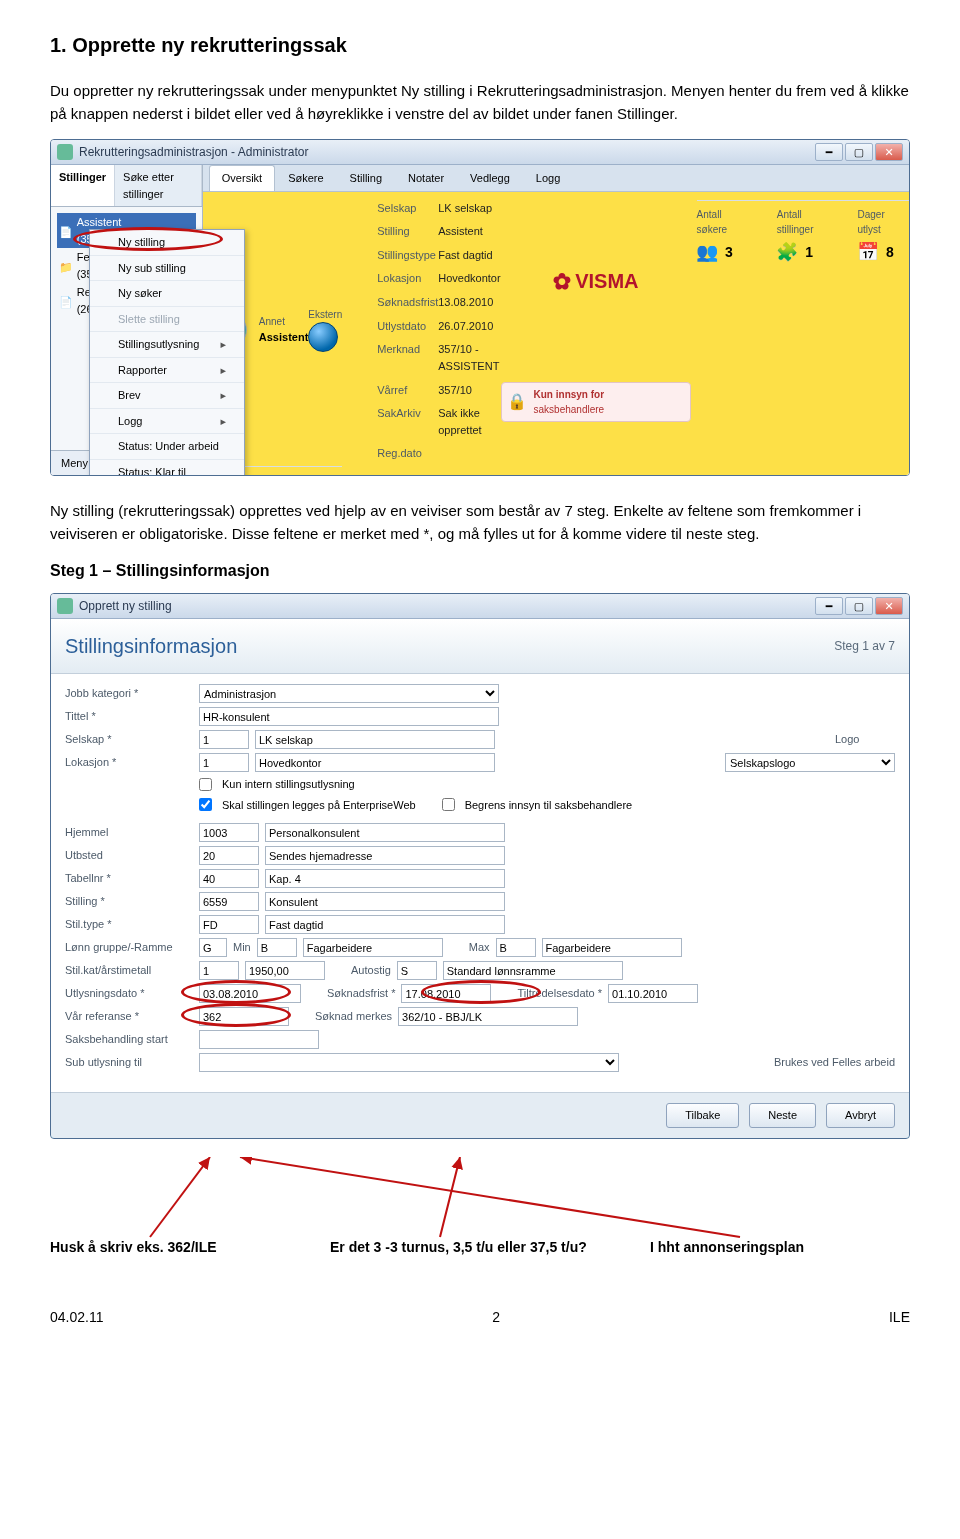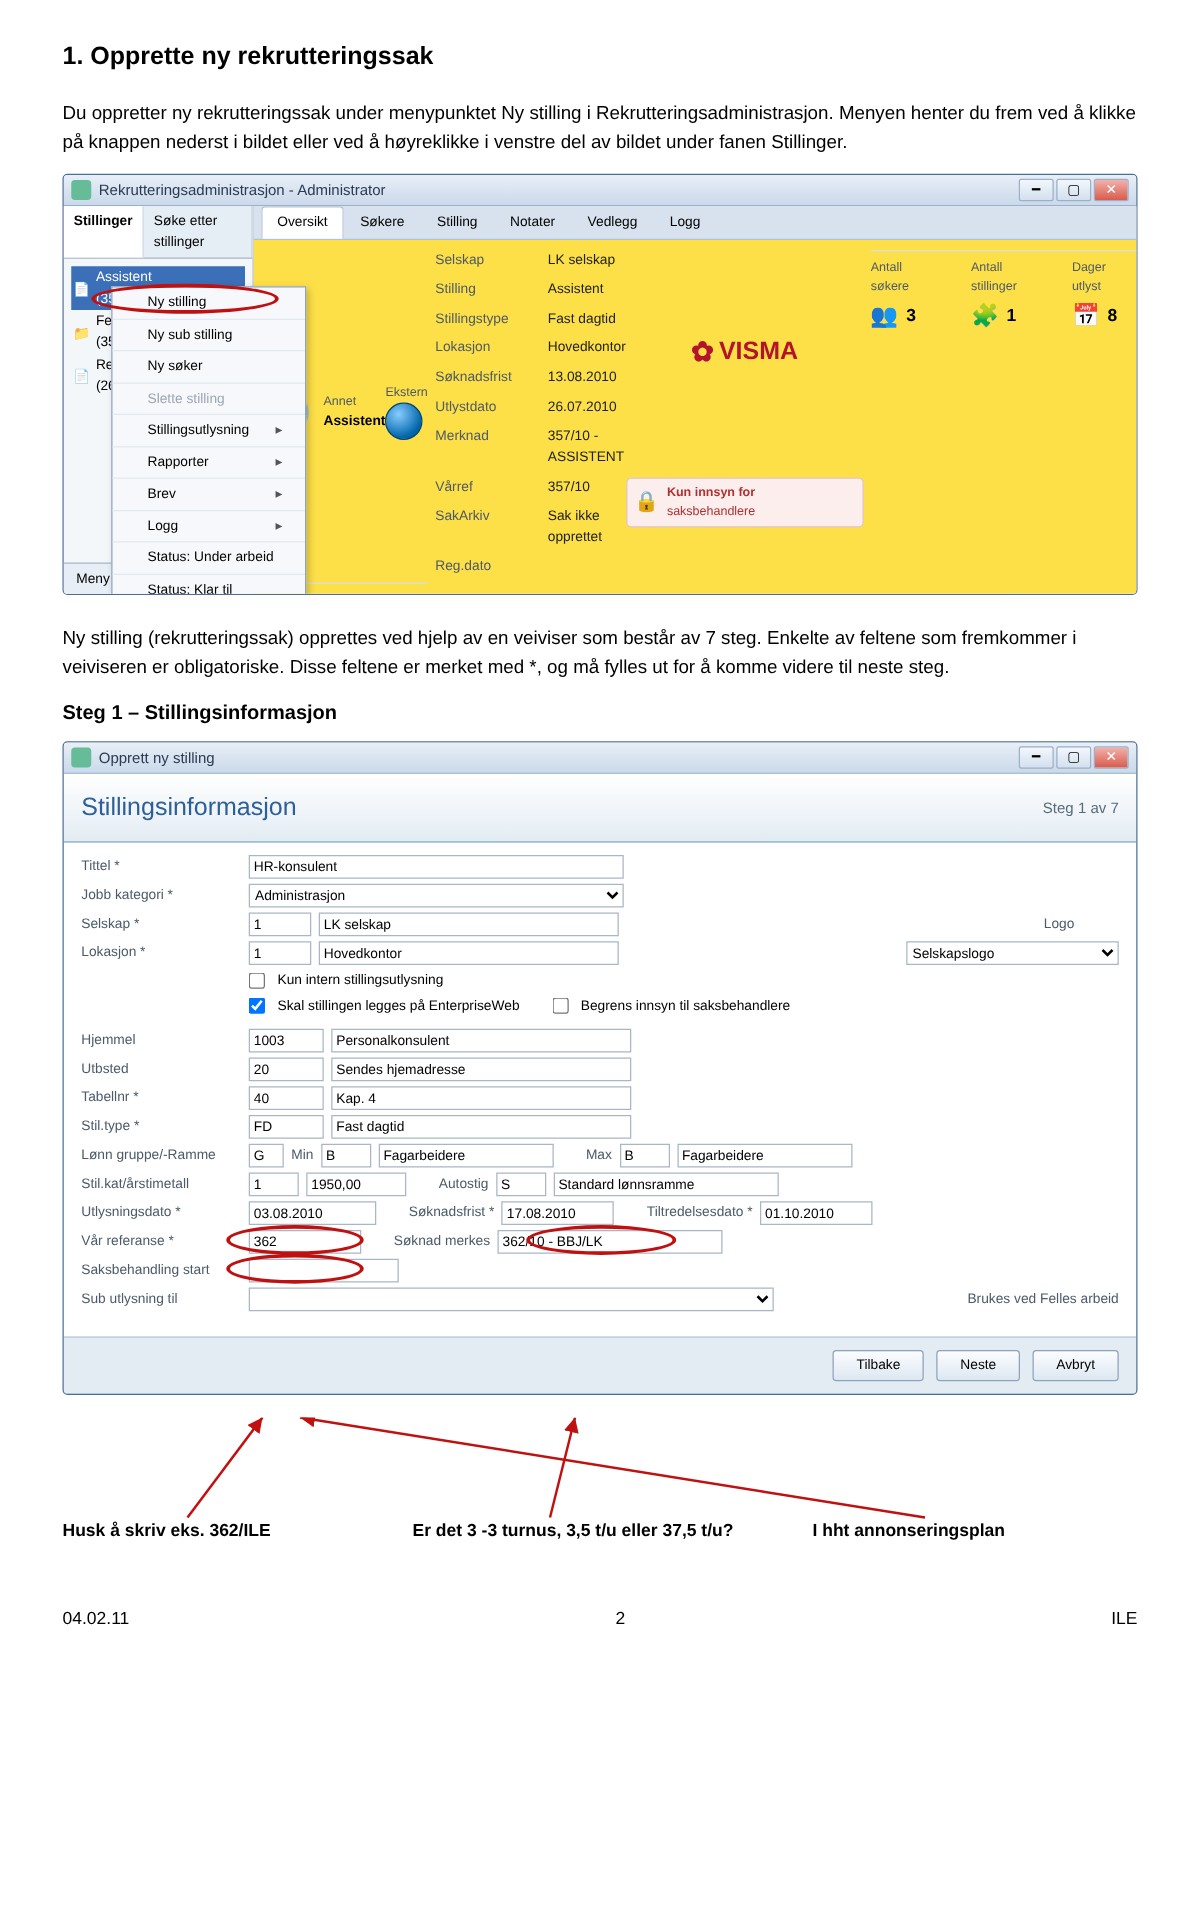--- a/index.html
+++ b/index.html
@@ -91,21 +91,21 @@
   .annet-row{ display:flex; align-items:center; justify-content:space-between; padding-bottom:6px; border-bottom:1px solid #d7dee6;}
   .annet-left{ display:flex; align-items:center; gap:12px;}
   .palette-icon{
     width:34px;height:34px;border-radius:50%;
     background: radial-gradient(circle at 40% 30%, #ff6, #fa0 20%, #e44 40%, #4ae 60%, #6e4 80%, #fff 100%);
     border:1px solid #bbb;
   }
   .globe-icon{ width:30px;height:30px;border-radius:50%;
     background: radial-gradient(circle at 35% 30%, #8cf, #06a 70%); border:1px solid #047;}
   .kv-grid{ display:grid; grid-template-columns:90px 1fr 190px; row-gap:2px;}
-  .kv-grid .k{ color:#4e5a66;}
+  .kv-grid .k{ color:#4e5a66;margin-left:29px;}
   .kv-grid .v{ color:#222;}
   .visma-box{ display:flex;align-items:center;justify-content:center; color:#b3142c; font-weight:bold; font-size:20px;}
   .notice-box{ border:1px solid #e3c4c4; background:#fdeeee; border-radius:4px; padding:4px 6px;
     display:flex; align-items:center; gap:6px; color:#b03030; font-size:10px;}
   .lock-icon{font-size:16px;color:#d9932b;}
   .stats-row{ display:flex; gap:44px; padding-top:6px; border-top:1px solid #d7dee6;}
   .stat{ display:flex; flex-direction:column; gap:2px; align-items:flex-start;}
   .stat-label{ font-size:10px; color:#4e5a66;}
   .stat-val{ display:flex; align-items:center; gap:6px; font-weight:bold; font-size:14px;}
   .stat-icon{font-size:18px;}
@@ -344,26 +344,26 @@
     </div>
   </div>
   <div class="wizard-body">
     <div class="wizard-header">
       <span class="wizard-title">Stillingsinformasjon</span>
       <span class="wizard-step">Steg 1 av 7</span>
     </div>
     <div class="form-area">
 
       <div class="form-row">
+        <span class="lbl">Jobb kategori *</span>
+        <select class="sel" style="width:300px;"><option>Administrasjon</option></select>
+      </div>
+      <div class="form-row">
         <span class="lbl">Tittel *</span>
         <input class="inp" style="width: 300px;" value="HR-konsulent">
-      </div>
-      <div class="form-row">
-        <span class="lbl">Jobb kategori *</span>
-        <select class="sel" style="width:300px;"><option>Administrasjon</option></select>
       </div>
       <div class="form-row">
         <span class="lbl">Selskap *</span>
         <input class="inp" style="width: 50px;" value="1">
         <input class="inp" style="width: 240px;" value="LK selskap">
         <span style="margin-left:auto;color:#4c5a69;width:60px;">Logo</span>
       </div>
       <div class="form-row">
         <span class="lbl">Lokasjon *</span>
         <input class="inp" style="width: 50px;" value="1">
@@ -390,20 +390,25 @@
       </div>
       <div class="form-row">
         <span class="lbl">Utbsted</span>
         <input class="inp" style="width: 60px;" value="20">
         <input class="inp" style="width: 240px;" value="Sendes hjemadresse">
       </div>
       <div class="form-row">
         <span class="lbl">Tabellnr *</span>
         <input class="inp" style="width: 60px;" value="40">
         <input class="inp" style="width: 240px;" value="Kap. 4">
+      </div>
+      <div class="form-row">
+        <span class="lbl">Stilling *</span>
+        <input class="inp" style="width: 60px;" value="6559">
+        <input class="inp" style="width: 240px;" value="Konsulent">
       </div>
       <div class="form-row">
         <span class="lbl">Stil.type *</span>
         <input class="inp" style="width: 60px;" value="FD">
         <input class="inp" style="width: 240px;" value="Fast dagtid">
       </div>
       <div class="form-row">
         <span class="lbl">Lønn gruppe/-Ramme</span>
         <input class="inp" style="width: 28px;" value="G">
         <span style="color:#4c5a69;">Min</span>

